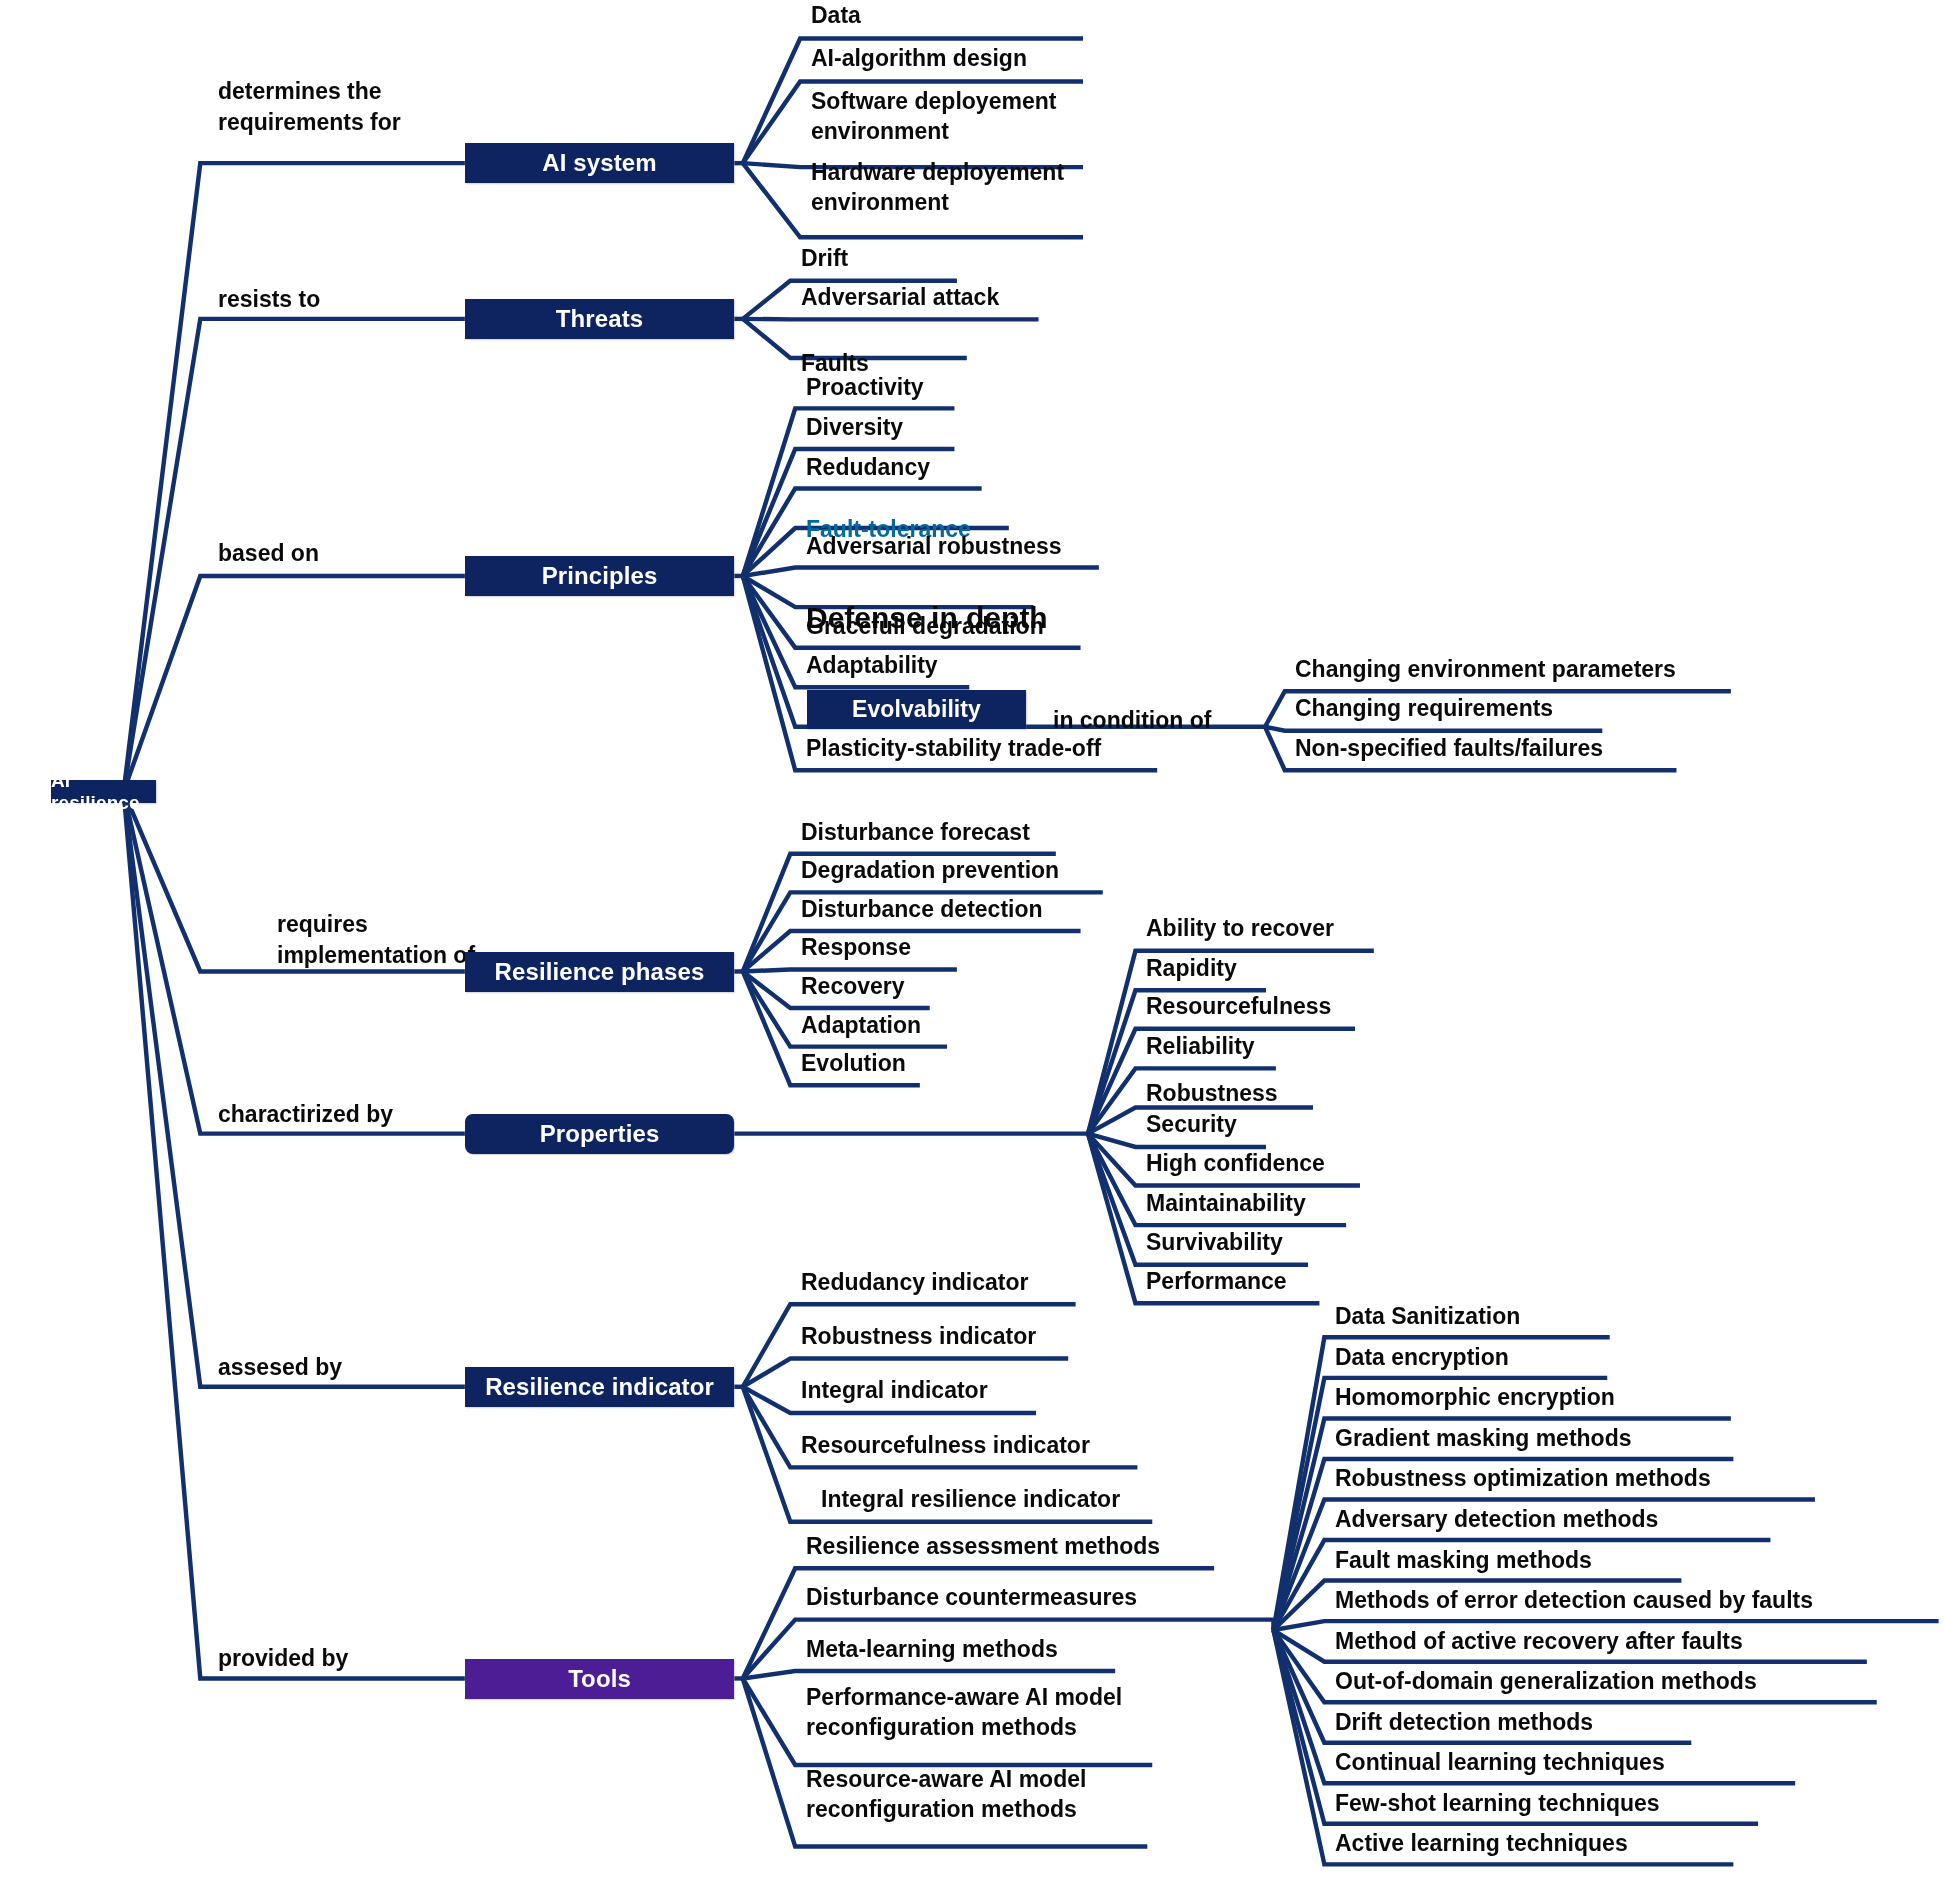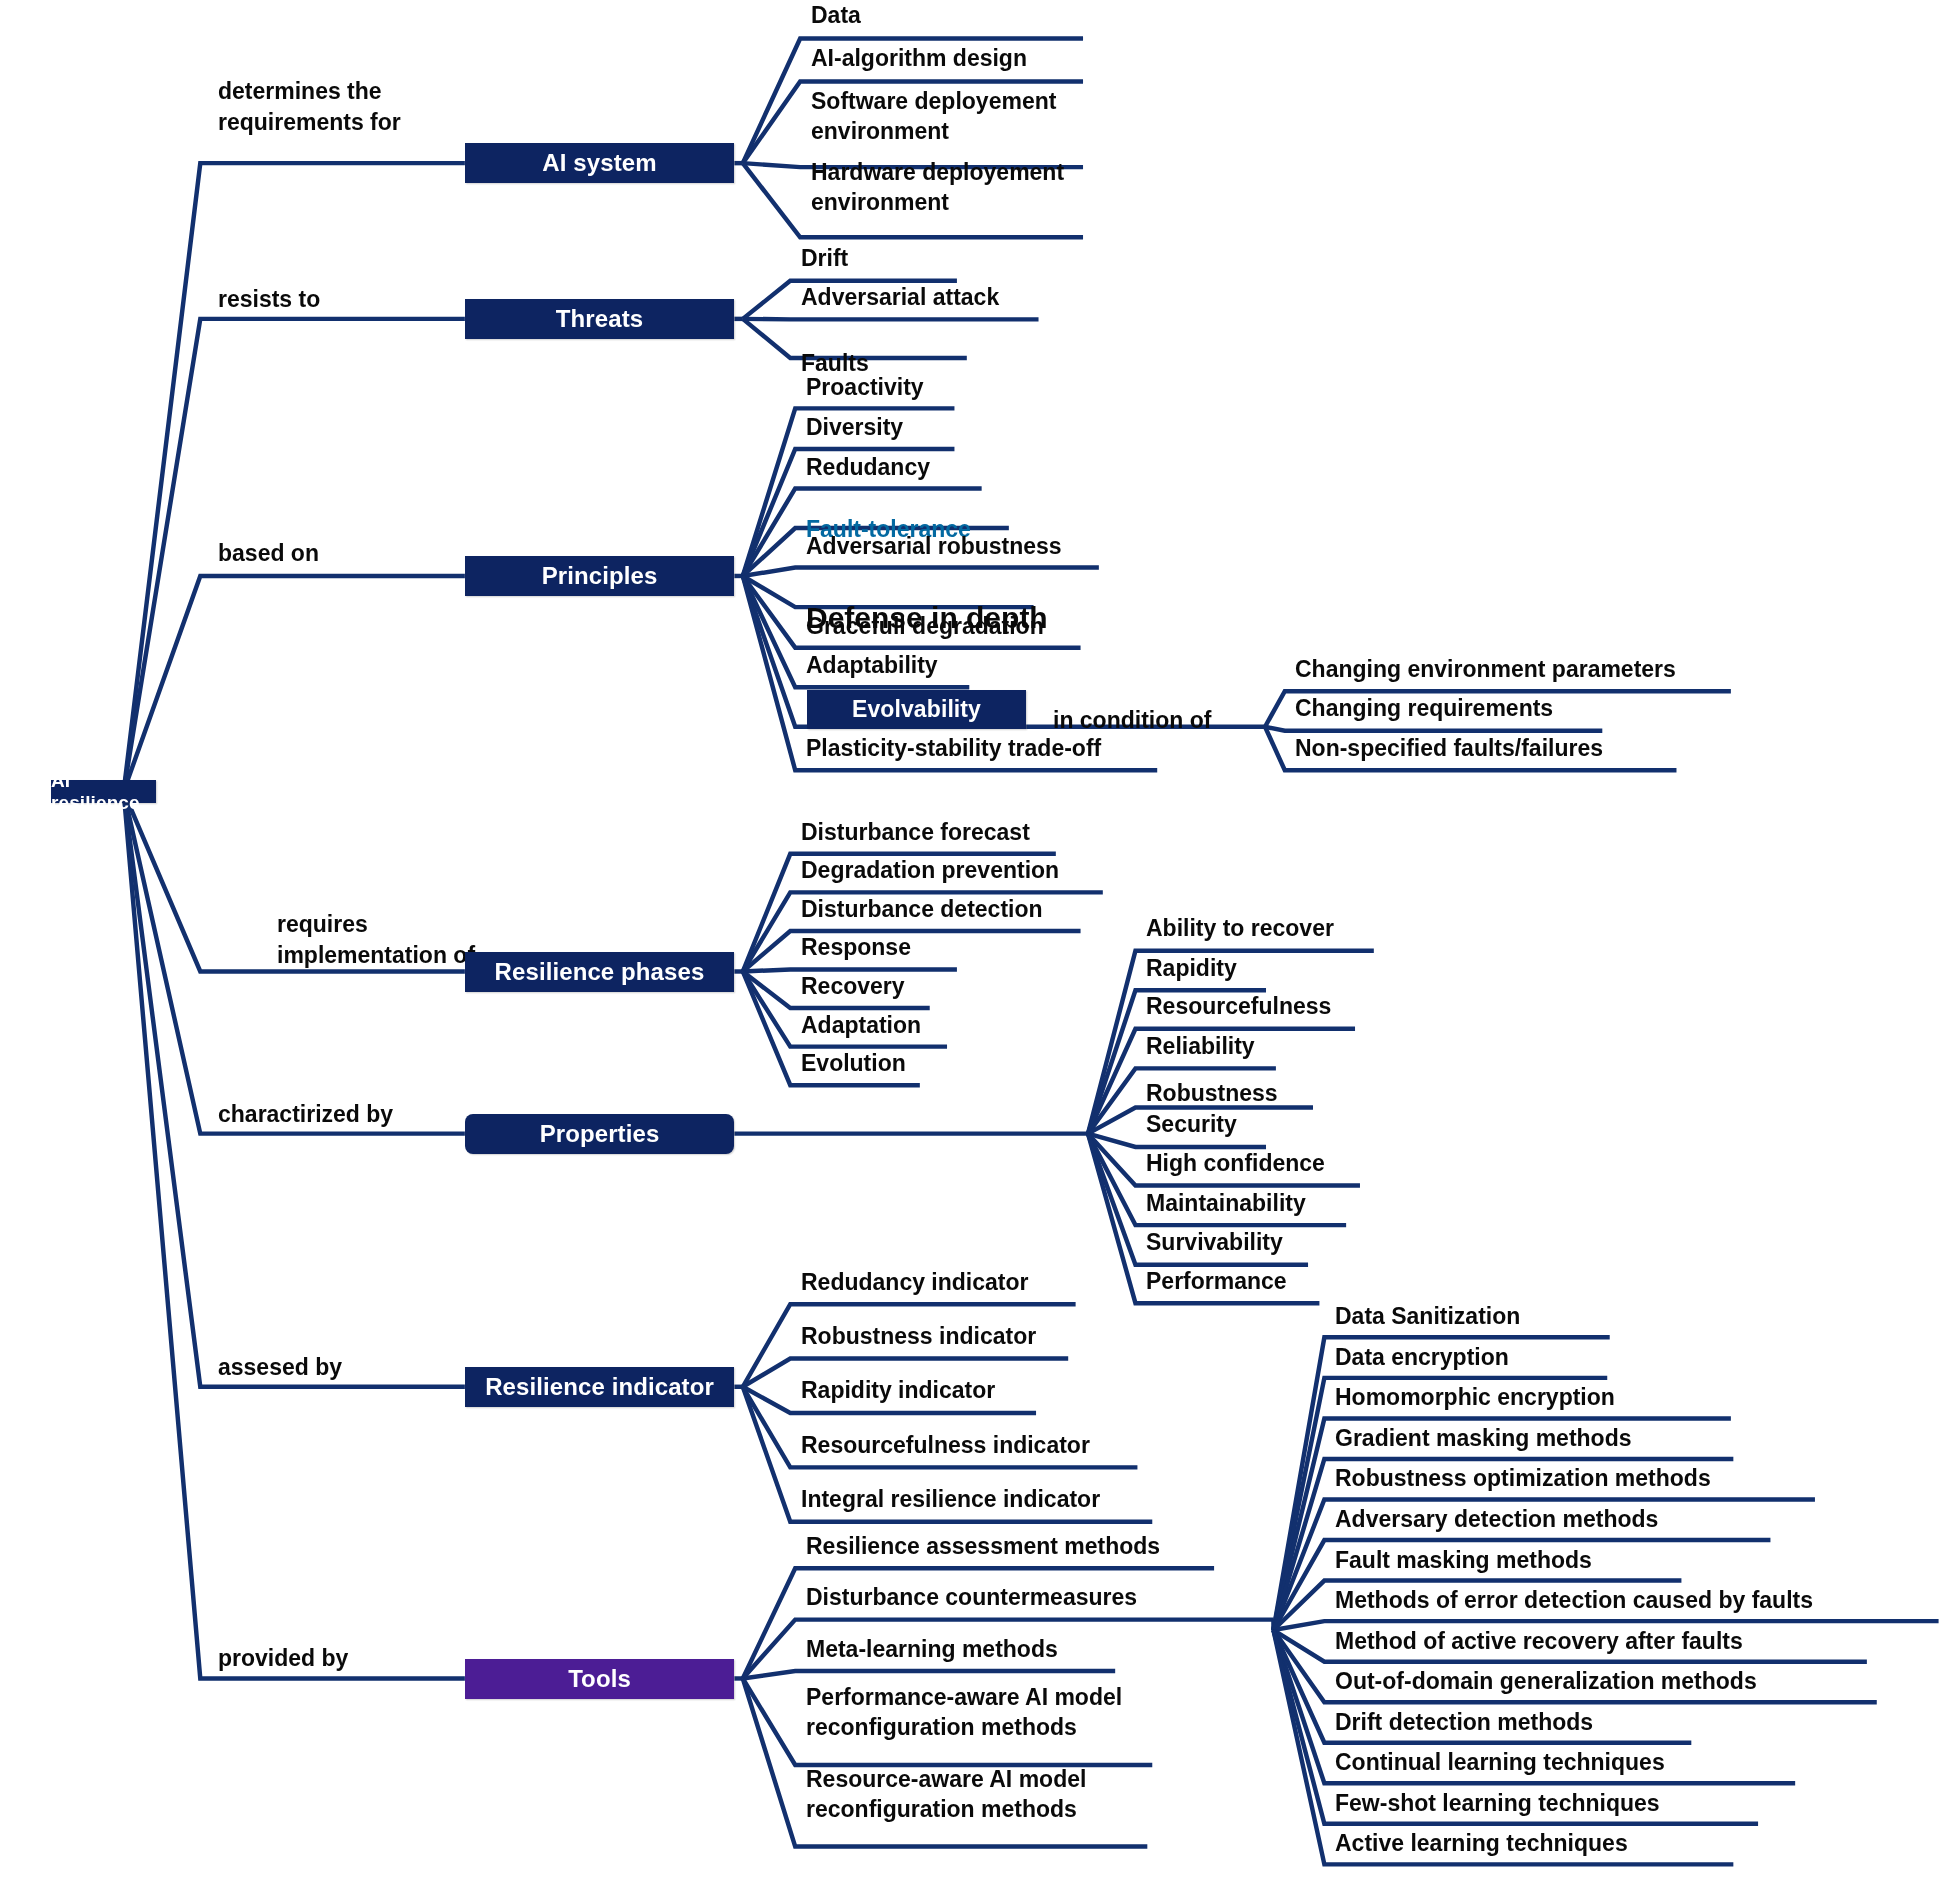--- a/index.html
+++ b/index.html
@@ -221,27 +221,27 @@
     </div>
     <div class="rel" style="left: 218px; top: 1355px; font-size: 23px; color: rgb(10, 10, 10);"><div style="margin-top: 0px;">assesed by</div></div>
     <div class="node-box" style="left: 465px; top: 1367px; width: 269px; height: 40px; font-size: 24px; background: rgb(13, 36, 97); color: rgb(255, 255, 255);">Resilience indicator</div>
     <div class="leaf" style="left: 801px; top: 1271px; font-size: 23px; color: rgb(10, 10, 10);">
       <div style="margin-top: 0px;">Redudancy indicator</div>
     </div>
     <div class="leaf" style="left: 801px; top: 1325px; font-size: 23px; color: rgb(10, 10, 10);">
       <div style="margin-top: 0px;">Robustness indicator</div>
     </div>
     <div class="leaf" style="left: 801px; top: 1379px; font-size: 23px; color: rgb(10, 10, 10);">
-      <div style="margin-top: 0px;">Rapidity indicator</div>
+      <div style="margin-top: 0px;">Integral indicator</div>
     </div>
     <div class="leaf" style="left: 801px; top: 1434px; font-size: 23px; color: rgb(10, 10, 10);">
       <div style="margin-top: 0px;">Resourcefulness indicator</div>
     </div>
     <div class="leaf" style="left: 801px; top: 1488px; font-size: 23px; color: rgb(10, 10, 10);">
-      <div style="margin-top: 0px;">Integral resilience indicator</div>
+      <div style="margin-top: 0px; margin-left: 20px;">Integral resilience indicator</div>
     </div>
     <div class="rel" style="left: 218px; top: 1646px; font-size: 23px; color: rgb(10, 10, 10);"><div style="margin-top: 0px;">provided by</div></div>
     <div class="node-box" style="left: 465px; top: 1659px; width: 269px; height: 40px; font-size: 24px; background: #4c1d95; color: rgb(255, 255, 255);">Tools</div>
     <div class="leaf" style="left: 806px; top: 1535px; font-size: 23px; color: rgb(10, 10, 10);">
       <div style="margin-top: 0px;">Resilience assessment methods</div>
     </div>
     <div class="leaf" style="left: 806px; top: 1586px; font-size: 23px; color: rgb(10, 10, 10);">
       <div style="margin-top: 0px;">Disturbance countermeasures</div>
     </div>
     <div class="leaf" style="left: 806px; top: 1638px; font-size: 23px; color: rgb(10, 10, 10);">

